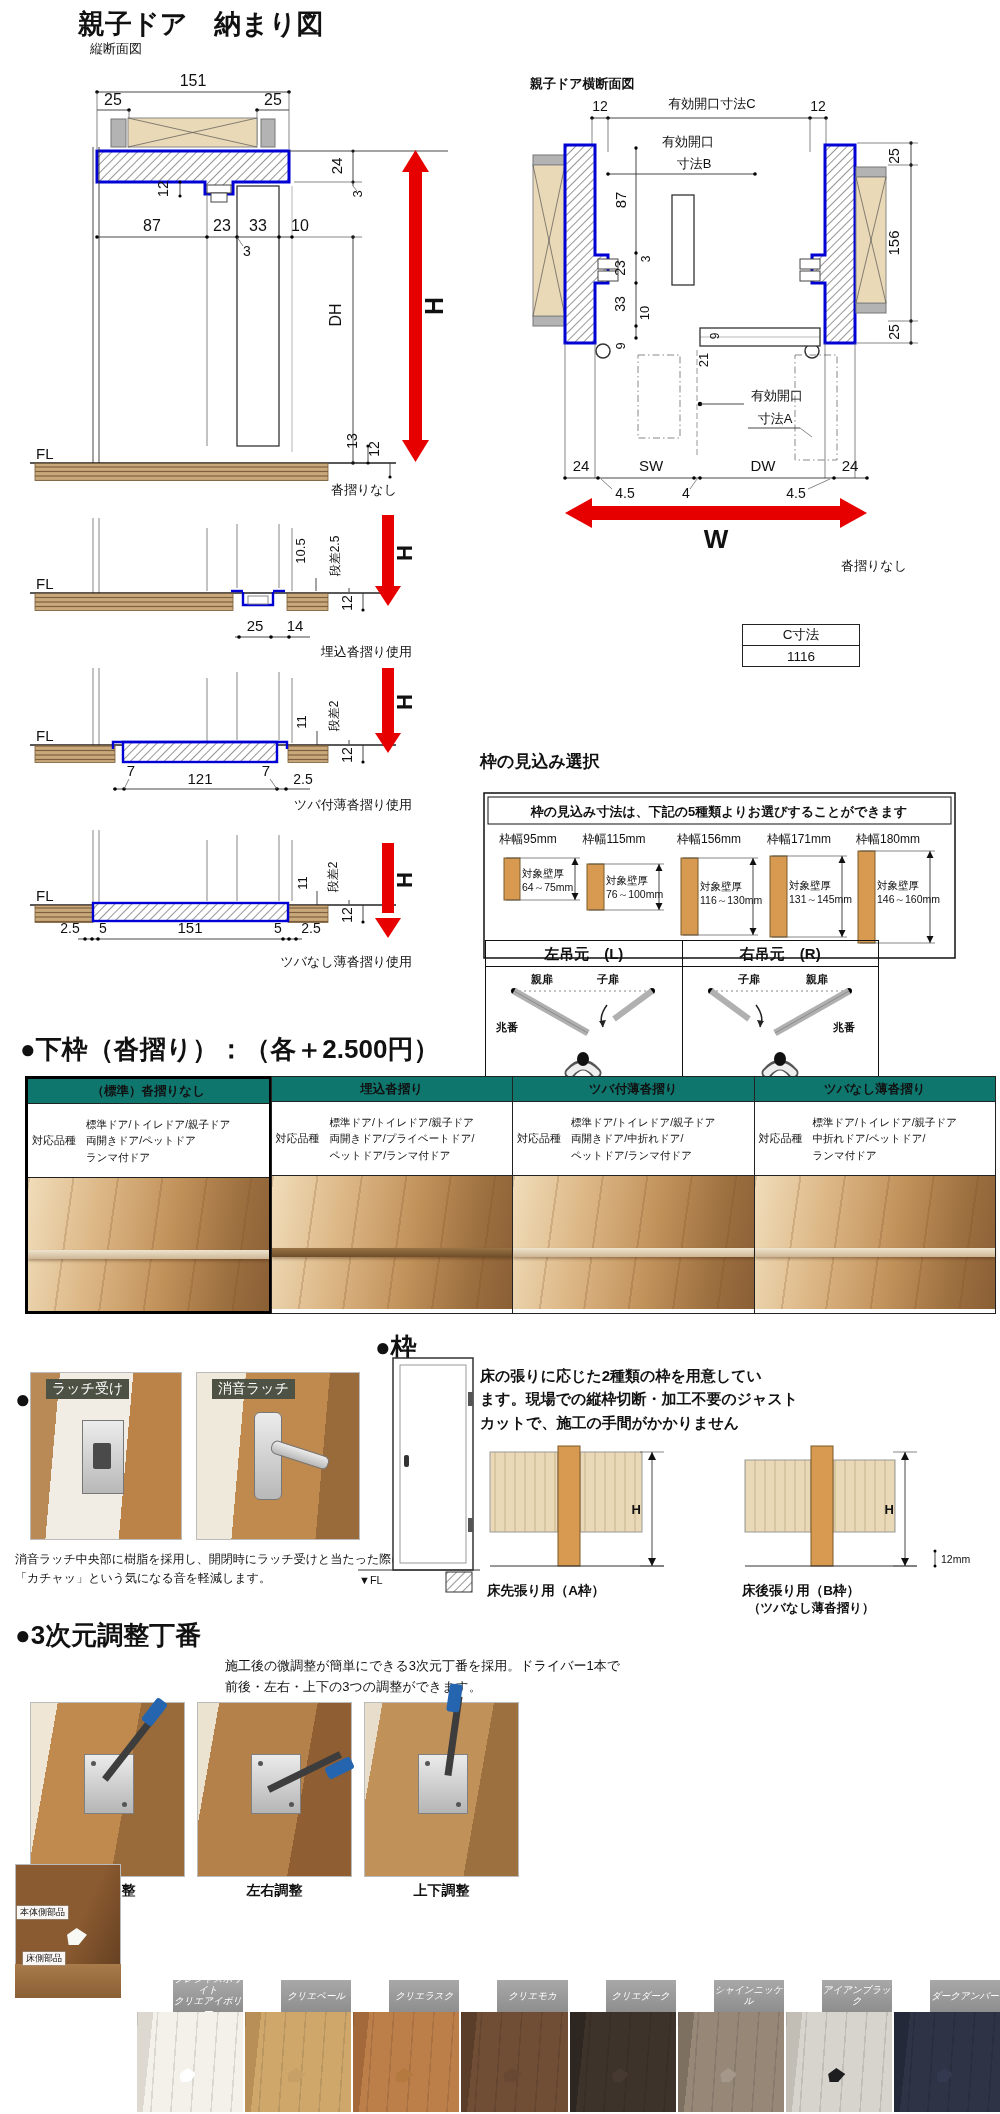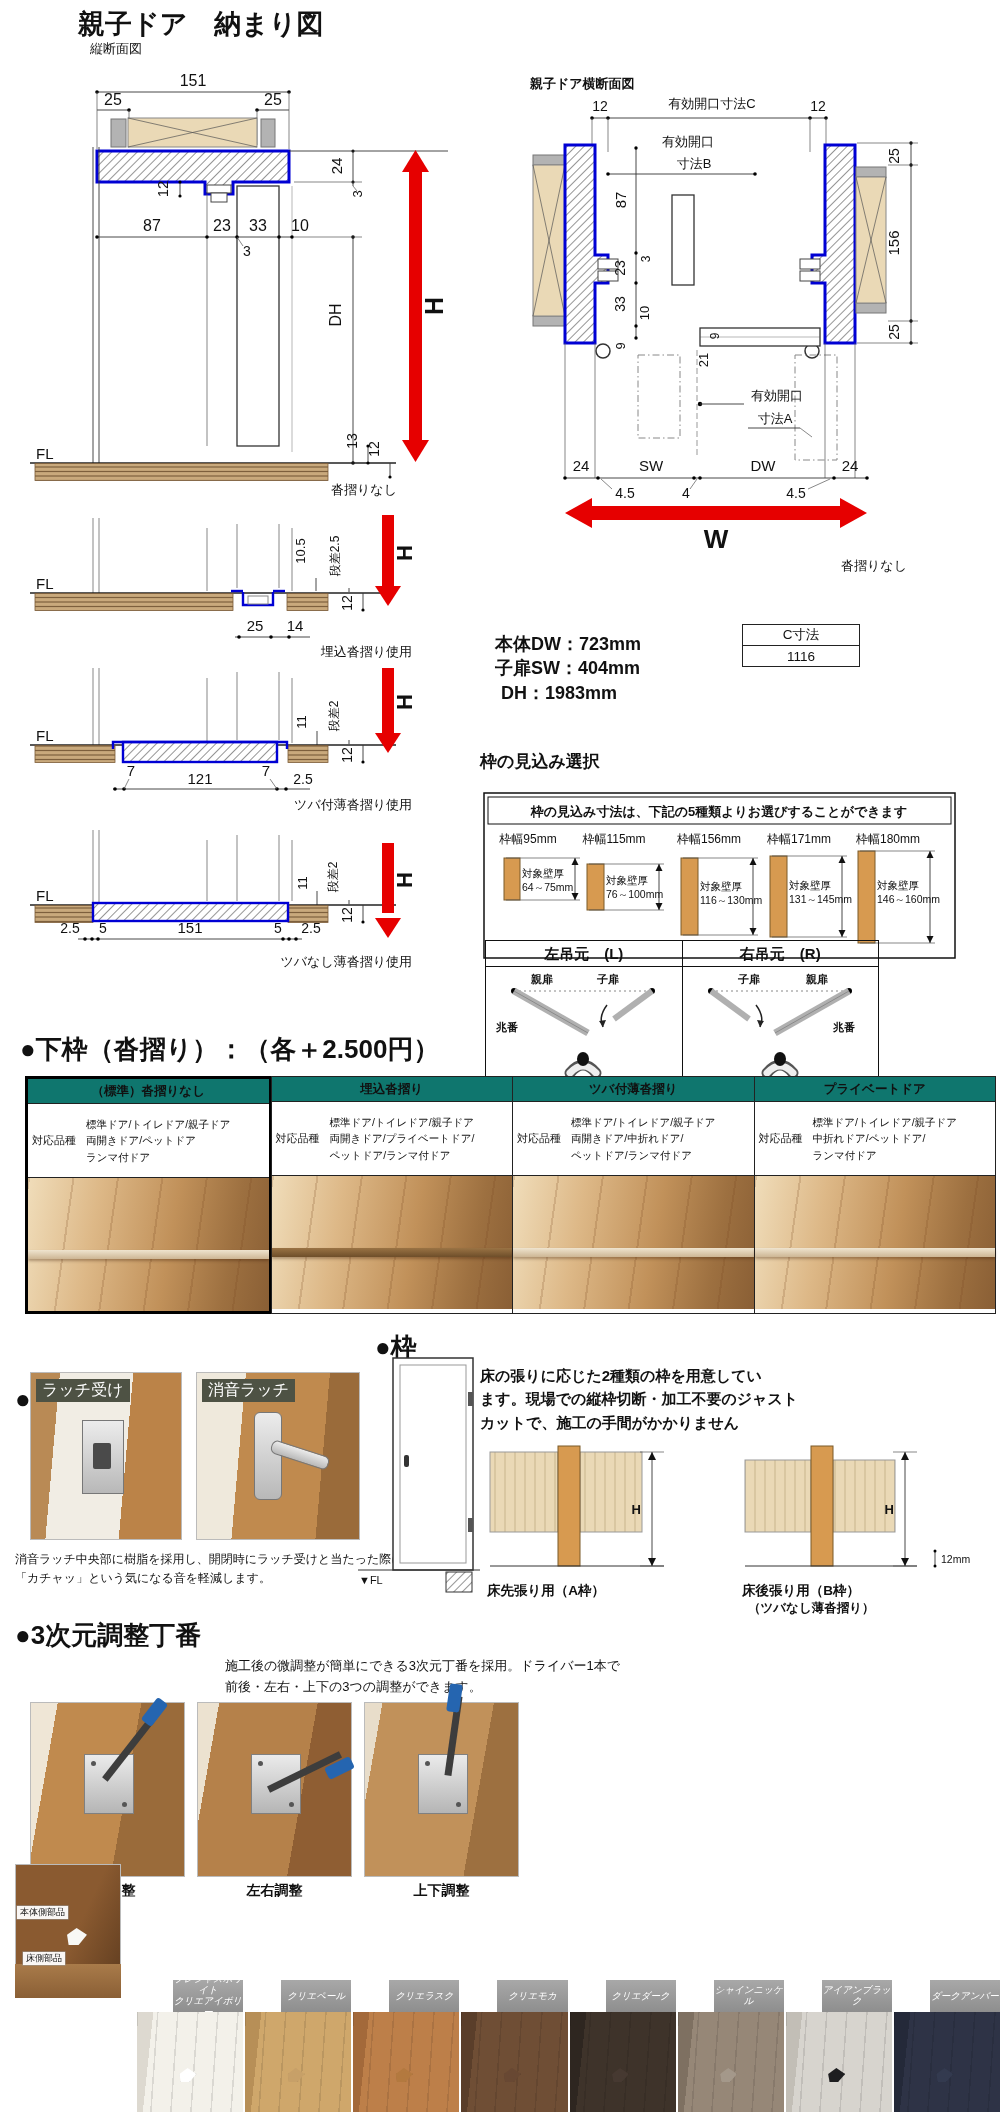--- a/index.html
+++ b/index.html
@@ -29,21 +29,21 @@
   .sbody .tag{font-size:11px;width:54px;flex:none;}
   .sbody .txt{font-size:10.5px;line-height:1.55;}
   .sphoto{height:133px;position:relative;
     background:repeating-linear-gradient(98deg,rgba(120,70,30,.20) 0 2px,transparent 2px 44px),
     linear-gradient(100deg,#f0ddba 0%,#ddb887 28%,#c1915a 58%,#9d7040 82%,#8a5f35 100%);}
   .sphoto::after{content:"";position:absolute;left:0;right:0;top:54%;height:9px;
     background:linear-gradient(#efe4cf,#cdb694);box-shadow:0 2px 3px rgba(60,30,10,.35);}
   .sphoto.g2::after{background:linear-gradient(#9a7344,#6e4e2a);}
   
   .photo{position:absolute;box-shadow:0 0 0 1px #bbb inset;}
-  .plabel{position:absolute;top:7px;left:6px;background:#4e5244;color:#fff;font-size:16px;padding:1px 6px;}
+  .plabel{position:absolute;top:7px;left:16px;background:#4e5244;color:#fff;font-size:14px;padding:1px 6px;}
   .latch-plate{position:absolute;background:linear-gradient(#ececec,#b8b8b8);border:1px solid #777;}
   .cap12{font-size:12px;line-height:1.6;}
   .hingeplate{position:absolute;width:48px;height:58px;left:54px;top:52px;background:linear-gradient(#ebebeb,#b5b5b5);border:1px solid #808080;}
   .hingeplate i{position:absolute;width:5px;height:5px;border-radius:50%;background:#555;}
   .sd{position:absolute;width:7px;height:80px;background:#3d3d3d;}
   .sdh{position:absolute;width:13px;height:28px;background:#2565b0;border-radius:3px;}
   
   #swgrid{left:137px;top:1980px;width:863px;display:grid;grid-template-columns:repeat(8,1fr);grid-column-gap:2px;}
   .swhead{height:32px;background:linear-gradient(#a8a8a8,#8e8e8e);color:#fff;font-size:9.5px;display:flex;align-items:center;justify-content:center;text-align:center;transform-origin:center;white-space:pre-line;line-height:1.15;font-style:italic;margin-left:36px;}
   .swatch{height:100px;position:relative;background:repeating-linear-gradient(94deg,rgba(0,0,0,.10) 0 1.5px,transparent 1.5px 20px),linear-gradient(96deg,var(--edge,#ccc) 0 14%,var(--sw,#ddd) 14%);}
@@ -427,25 +427,20 @@
 <table class="tbl abs" style="left:742px;top:624px;">
   <tbody>
         <tr>
           <td style="width:108px;height:20px;font-size:13.5px;">C寸法</td>
         </tr>
   <tr>
           <td style="height:20px;font-size:13.5px;">1116</td>
         </tr>
 </tbody>
     </table>
-<div class="abs b" style="left:495px;top:632px;font-size:18px;line-height:1.35;">
-  <div>本体DW：723mm</div>
-  <div>子扉SW：404mm</div>
-  <div style="padding-left:6px;">DH：1983mm</div>
-</div>
 
 <div class="abs b" style="left:480px;top:750px;font-size:17px;">枠の見込み選択</div>
 <svg style="left:480px;top:788px;" width="480" height="175" viewBox="480 788 480 175">
   <rect x="484" y="793" width="471" height="165" fill="#fff" stroke="#111" stroke-width="1.5"></rect>
   <rect x="488" y="797" width="463" height="27" fill="#fff" stroke="#111" stroke-width="1"></rect>
   <text class="d13 b" x="719" y="816" text-anchor="middle">枠の見込み寸法は、下記の5種類よりお選びすることができます</text>
 
   <g>
     <text class="d12" x="528" y="843" text-anchor="middle">枠幅95mm</text>
     <rect x="504" y="858" width="16" height="42" fill="#d79a50" stroke="#7a5a28"></rect>
@@ -582,21 +577,21 @@
     <div class="shead">ツバ付薄沓摺り</div>
     <div class="sbody">
       <span class="tag">対応品種</span>
       <span class="txt pre">標準ドア/トイレドア/親子ドア
 両開きドア/中折れドア/
 ペットドア/ランマ付ドア</span>
     </div>
     <div class="sphoto"></div>
   </div>
   <div class="scol">
-    <div class="shead">プライベートドア</div>
+    <div class="shead">ツバなし薄沓摺り</div>
     <div class="sbody">
       <span class="tag">対応品種</span>
       <span class="txt pre">標準ドア/トイレドア/親子ドア
 中折れドア/ペットドア/
 ランマ付ドア</span>
     </div>
     <div class="sphoto"></div>
   </div>
 </div>
 

